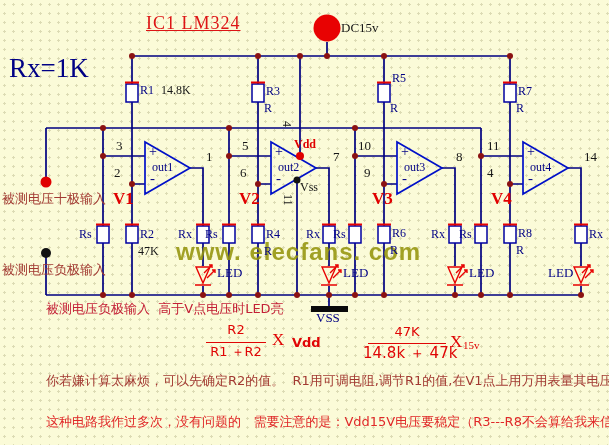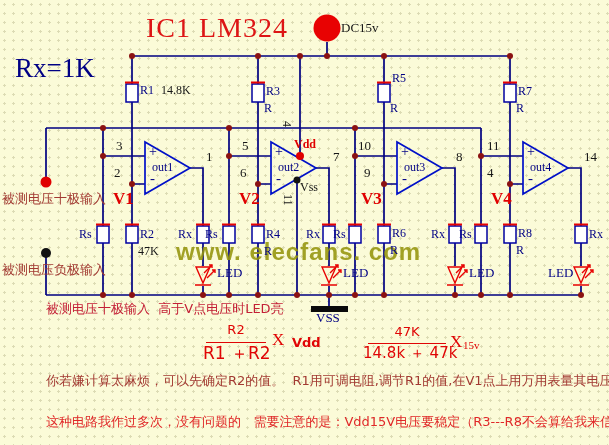--- a/index.html
+++ b/index.html
@@ -12,21 +12,21 @@
   .lbl{position:absolute;white-space:pre;line-height:1;}
   .sch{font-size:13px;}
   .rlab{font-size:12px;}
   .small{font-size:11px;}
   .navy{color:#000085;}
   .blk{color:#161616;}
   .t-red{color:#e00505;}
   .t-ann{color:#c32036;}
   .t-dark{color:#a23a32;}
   .t-bright{color:#e02828;}
-  .title{font-size:28px;color:#dd1515;letter-spacing:1px;}
+  .title{font-size:18px;color:#dd1515;letter-spacing:1px;text-decoration:underline;}
   .note{font-size:27px;color:#000085;}
   .vname{font-size:17px;font-weight:bold;color:#e00000;}
   .vddl{font-size:12px;font-weight:bold;color:#e00000;}
   .cn{font-family:"DejaVu Sans",sans-serif;font-size:13px;}
   .rot{transform:rotate(90deg);transform-origin:0 0;}
   .frac{position:absolute;text-align:center;white-space:pre;line-height:1;}
   .frac-line{position:absolute;height:0;border-top:1.6px solid #e00505;}
   .wm{font-family:Liberation Sans, sans-serif;font-size:24px;color:#95950c;
       opacity:.88;letter-spacing:1px;font-weight:bold;}
 </style>
@@ -145,21 +145,21 @@
         <circle cx="510" cy="295" r="3"></circle>
       <circle cx="581" cy="295" r="3"></circle>
     </g>
     <circle cx="300" cy="156" r="4" fill="#e00000"></circle>
     <circle cx="297" cy="180" r="3.5" fill="#111111"></circle>
     <circle cx="46" cy="182" r="5.5" fill="#e00000"></circle>
     <circle cx="46" cy="253" r="5" fill="#111111"></circle>
   </svg>
 
   <div class="lbl title" style="left:146px;top:14px">IC1 LM324</div>
-  <div class="lbl note" style="left:15px;top:55px">Rx=1K</div>
+  <div class="lbl note" style="left:9px;top:55px">Rx=1K</div>
   <div class="lbl sch blk" style="left:341px;top:21px">DC15v</div>
 
   <div class="lbl wm" style="left:176px;top:240px">www. elecfans. com</div>
 
   <div class="lbl sch blk" style="left:116px;top:139px">3</div>
   <div class="lbl sch blk" style="left:114px;top:166px">2</div>
   <div class="lbl sch blk" style="left:206px;top:150px">1</div>
   <div class="lbl navy" style="left:149px;top:145px;font-size:14px">+</div>
   <div class="lbl navy" style="left:150px;top:171px;font-size:15px">-</div>
   <div class="lbl rlab navy" style="left:152px;top:161px">out1</div>
@@ -176,21 +176,21 @@
   <div class="lbl rlab blk" style="left:300px;top:181px">Vss</div>
   <div class="lbl rlab blk rot" style="left:293px;top:121px">4</div>
   <div class="lbl rlab blk rot" style="left:294px;top:194px">11</div>
 
   <div class="lbl sch blk" style="left:358px;top:139px">10</div>
   <div class="lbl sch blk" style="left:364px;top:166px">9</div>
   <div class="lbl sch blk" style="left:456px;top:150px">8</div>
   <div class="lbl navy" style="left:401px;top:145px;font-size:14px">+</div>
   <div class="lbl navy" style="left:402px;top:171px;font-size:15px">-</div>
   <div class="lbl rlab navy" style="left:404px;top:161px">out3</div>
-  <div class="lbl vname" style="left:361px;top:190px">V3</div>
+  <div class="lbl vname" style="left:372px;top:190px">V3</div>
 
   <div class="lbl sch blk" style="left:487px;top:139px">11</div>
   <div class="lbl sch blk" style="left:487px;top:166px">4</div>
   <div class="lbl sch blk" style="left:584px;top:150px">14</div>
   <div class="lbl navy" style="left:527px;top:145px;font-size:14px">+</div>
   <div class="lbl navy" style="left:528px;top:171px;font-size:15px">-</div>
   <div class="lbl rlab navy" style="left:530px;top:161px">out4</div>
   <div class="lbl vname" style="left:491px;top:190px">V4</div>
 
   <div class="lbl rlab navy" style="left:140px;top:84px">R1</div>
@@ -221,25 +221,25 @@
 
   <div class="lbl sch navy" style="left:217px;top:266px">LED</div>
   <div class="lbl sch navy" style="left:343px;top:266px">LED</div>
   <div class="lbl sch navy" style="left:469px;top:266px">LED</div>
   <div class="lbl sch navy" style="left:548px;top:266px">LED</div>
 
   <div class="lbl sch navy" style="left:316px;top:311px">VSS</div>
   <div class="lbl cn t-dark" style="left:2px;top:263px">被测电压负极输入</div>
   <div class="lbl cn t-dark" style="left:2px;top:192px">被测电压十极输入</div>
 
-  <div class="lbl cn t-ann" style="left:46px;top:302px">被测电压十极输入  高于V点电压时LED亮</div>
+  <div class="lbl cn t-ann" style="left:46px;top:302px">被测电压负极输入  高于V点电压时LED亮</div>
 
   <div class="frac cn t-red" style="left:206px;top:323px;width:60px;font-size:13px">R2</div>
   <div class="frac-line" style="left:206px;top:342px;width:60px"></div>
-  <div class="frac cn t-red" style="left:203px;top:345px;width:66px;font-size:17px">R1 ＋R2</div>
+  <div class="frac cn t-red" style="left:203px;top:345px;width:66px;font-size:13px">R1 ＋R2</div>
   <div class="lbl t-red" style="left:272px;top:331px;font-size:17px">X</div>
   <div class="lbl cn t-red" style="left:292px;top:336px;font-weight:bold">Vdd</div>
 
   <div class="frac cn t-red" style="left:368px;top:325px;width:78px;font-size:13px">47K</div>
   <div class="frac-line" style="left:368px;top:343px;width:78px"></div>
   <div class="frac cn t-red" style="left:363px;top:346px;width:88px;font-size:15px">14.8k ＋ 47k</div>
   <div class="lbl t-red" style="left:450px;top:333px;font-size:17px">X</div>
   <div class="lbl small t-red" style="left:463px;top:340px">15v</div>
 
   <div class="lbl cn t-dark" style="left:46px;top:374px">你若嫌计算太麻烦，可以先确定R2的值。  R1用可调电阻,调节R1的值,在V1点上用万用表量其电压</div>

